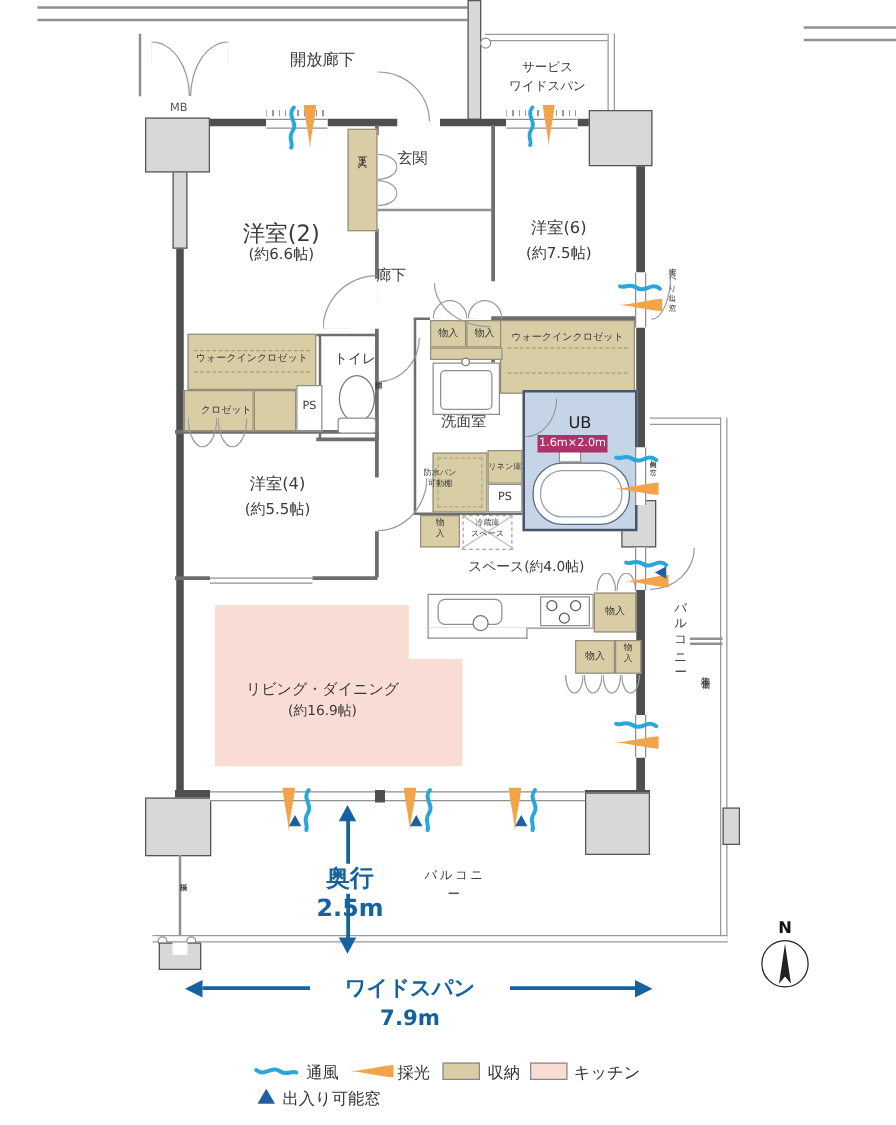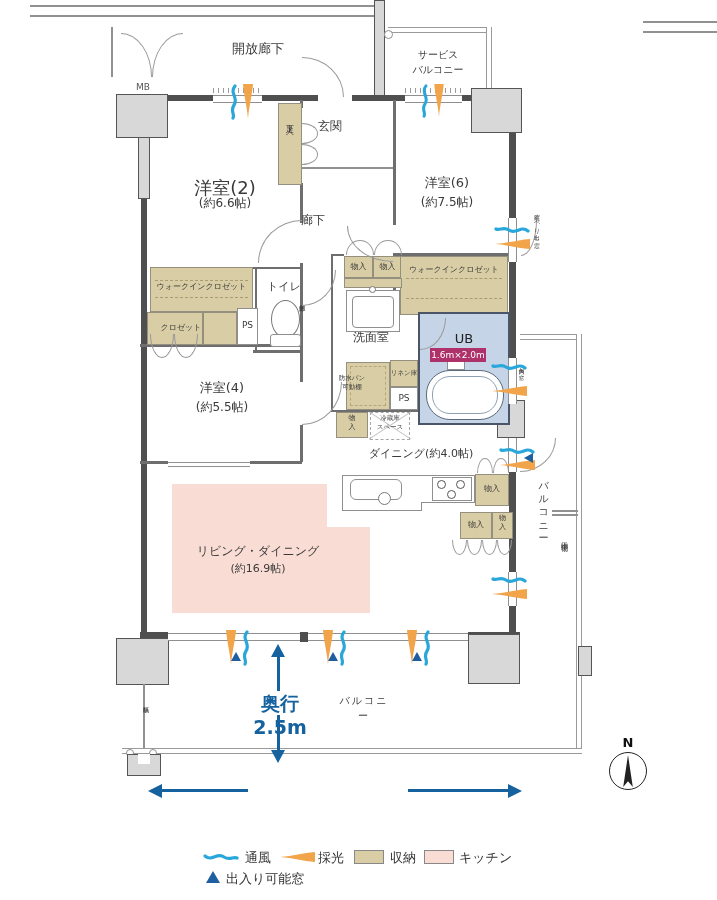--- a/index.html
+++ b/index.html
@@ -62,21 +62,21 @@
   <div class="lbl" style="left:218px;top:40px;width:80px;font-size:13px">開放廊下</div>
   <div class="lbl" style="left:118px;top:81px;width:50px;font-size:9px;color:#555">MB</div>
   <div class="arc arc-tr" style="left:121px;top:33px;width:31px;height:44px"></div>
   <div class="arc arc-tl" style="left:152px;top:33px;width:31px;height:44px"></div>
 
   <div class="pillar" style="left:374px;top:0;width:11px;height:96px;border-radius:0"></div>
   <div class="rail2h" style="left:388px;top:27px;width:104px;height:6px"></div>
   <div class="rail2v" style="left:486px;top:27px;width:6px;height:64px"></div>
   <div class="circ" style="left:384px;top:30px;width:9px;height:9px"></div>
   <div class="lbl" style="left:404px;top:48px;width:68px;font-size:10px">サービス
-バルコニー</div>
+ワイドスパン</div>
   <div class="tl" style="left:643px;top:21px;width:74px;height:1.5px"></div>
   <div class="tl" style="left:643px;top:31px;width:74px;height:1.5px"></div>
 
   <div class="wall" style="left:140px;top:95px;width:73px;height:6px"></div>
   <div class="wall" style="left:262px;top:95px;width:56px;height:6px"></div>
   <div class="wall" style="left:352px;top:95px;width:53px;height:6px"></div>
   <div class="wall" style="left:462px;top:95px;width:58px;height:6px"></div>
   <div class="wall" style="left:141px;top:95px;width:6px;height:537px"></div>
   <div class="wall" style="left:509px;top:100px;width:7px;height:118px"></div>
   <div class="wall" style="left:509px;top:262px;width:7px;height:96px"></div>
@@ -180,21 +180,21 @@
   <div class="arc arc-br" style="left:420px;top:318px;width:26px;height:32px"></div>
 
   <div class="beige" style="left:336px;top:412px;width:32px;height:26px"></div>
   <div class="lbl" style="left:336px;top:414px;width:32px;font-size:7px;line-height:1.3">物
 入</div>
   <div class="dashbox" style="left:370px;top:412px;width:40px;height:28px"></div>
   <div class="xline" style="left:365px;top:425px;width:50px;transform:rotate(33deg)"></div>
   <div class="xline" style="left:365px;top:425px;width:50px;transform:rotate(-33deg)"></div>
   <div class="lbl" style="left:368px;top:414px;width:44px;font-size:6.5px">冷蔵庫
 スペース</div>
-  <div class="lbl" style="left:366px;top:446px;width:110px;font-size:11px;white-space:nowrap">ダイニング(約4.0帖)</div>
+  <div class="lbl" style="left:366px;top:446px;width:110px;font-size:11px;white-space:nowrap">スペース(約4.0帖)</div>
   <div class="thin" style="left:342px;top:475px;width:133px;height:28px"></div>
   <div class="thin" style="left:342px;top:502px;width:80px;height:9px;border-top:0"></div>
   <div class="thin" style="left:350px;top:479px;width:52px;height:21px;border-radius:6px"></div>
   <div class="circ" style="left:378px;top:492px;width:13px;height:13px;border-color:#777"></div>
   <div class="thin" style="left:432px;top:477px;width:40px;height:24px"></div>
   <div class="circ" style="left:437px;top:480px;width:9px;height:9px;border-color:#555"></div>
   <div class="circ" style="left:456px;top:480px;width:9px;height:9px;border-color:#555"></div>
   <div class="circ" style="left:447px;top:490px;width:9px;height:9px;border-color:#555"></div>
   <div class="beige" style="left:475px;top:474px;width:34px;height:32px"></div>
   <div class="lbl" style="left:475px;top:483px;width:34px;font-size:8px">物入</div>
@@ -316,20 +316,21 @@
   <div class="lbl" style="left:334px;top:694px;width:60px;font-size:10px;letter-spacing:2px">バルコニー</div>
 
   <div class="abs" style="left:277px;top:652px;width:3px;height:104px;background:#15629e"></div>
   <div class="ah" style="left:271px;top:644px;border-left:7px solid transparent;border-right:7px solid transparent;border-bottom:13px solid #15629e"></div>
   <div class="ah" style="left:271px;top:750px;border-left:7px solid transparent;border-right:7px solid transparent;border-top:13px solid #15629e"></div>
   <div class="dimtxt" style="left:238px;top:691px;width:84px;height:24px;font-size:19px;line-height:24px">奥行2.5m</div>
   <div class="abs" style="left:162px;top:789px;width:86px;height:3px;background:#15629e"></div>
   <div class="abs" style="left:408px;top:789px;width:100px;height:3px;background:#15629e"></div>
   <div class="ah" style="left:148px;top:784px;border-top:7px solid transparent;border-bottom:7px solid transparent;border-right:14px solid #15629e"></div>
   <div class="ah" style="left:508px;top:784px;border-top:7px solid transparent;border-bottom:7px solid transparent;border-left:14px solid #15629e"></div>
+  <div class="dimtxt" style="left:250px;top:779px;width:156px;height:24px;font-size:17px;line-height:24px">ワイドスパン 7.9m</div>
 
   <div class="lbl" style="left:618px;top:734px;width:20px;font-size:13px;font-weight:bold;color:#111">N</div>
   <div class="abs" style="left:609px;top:752px;width:38px;height:38px;border:1.5px solid #222;border-radius:50%"></div>
   <div class="abs" style="left:620px;top:755px;width:16px;height:32px;background:#222;clip-path:polygon(50% 0,80% 100%,50% 82%,20% 100%)"></div>
 
   <svg class="ic" style="left:215px;top:839px;width:12px;height:36px;transform:rotate(-90deg)">
       <use href="#ventsym"></use>
     </svg>
   <div class="lg" style="left:245px;top:849px">通風</div>
   <svg class="ic" style="left:291px;top:839px;width:12px;height:36px;transform:rotate(90deg)">

